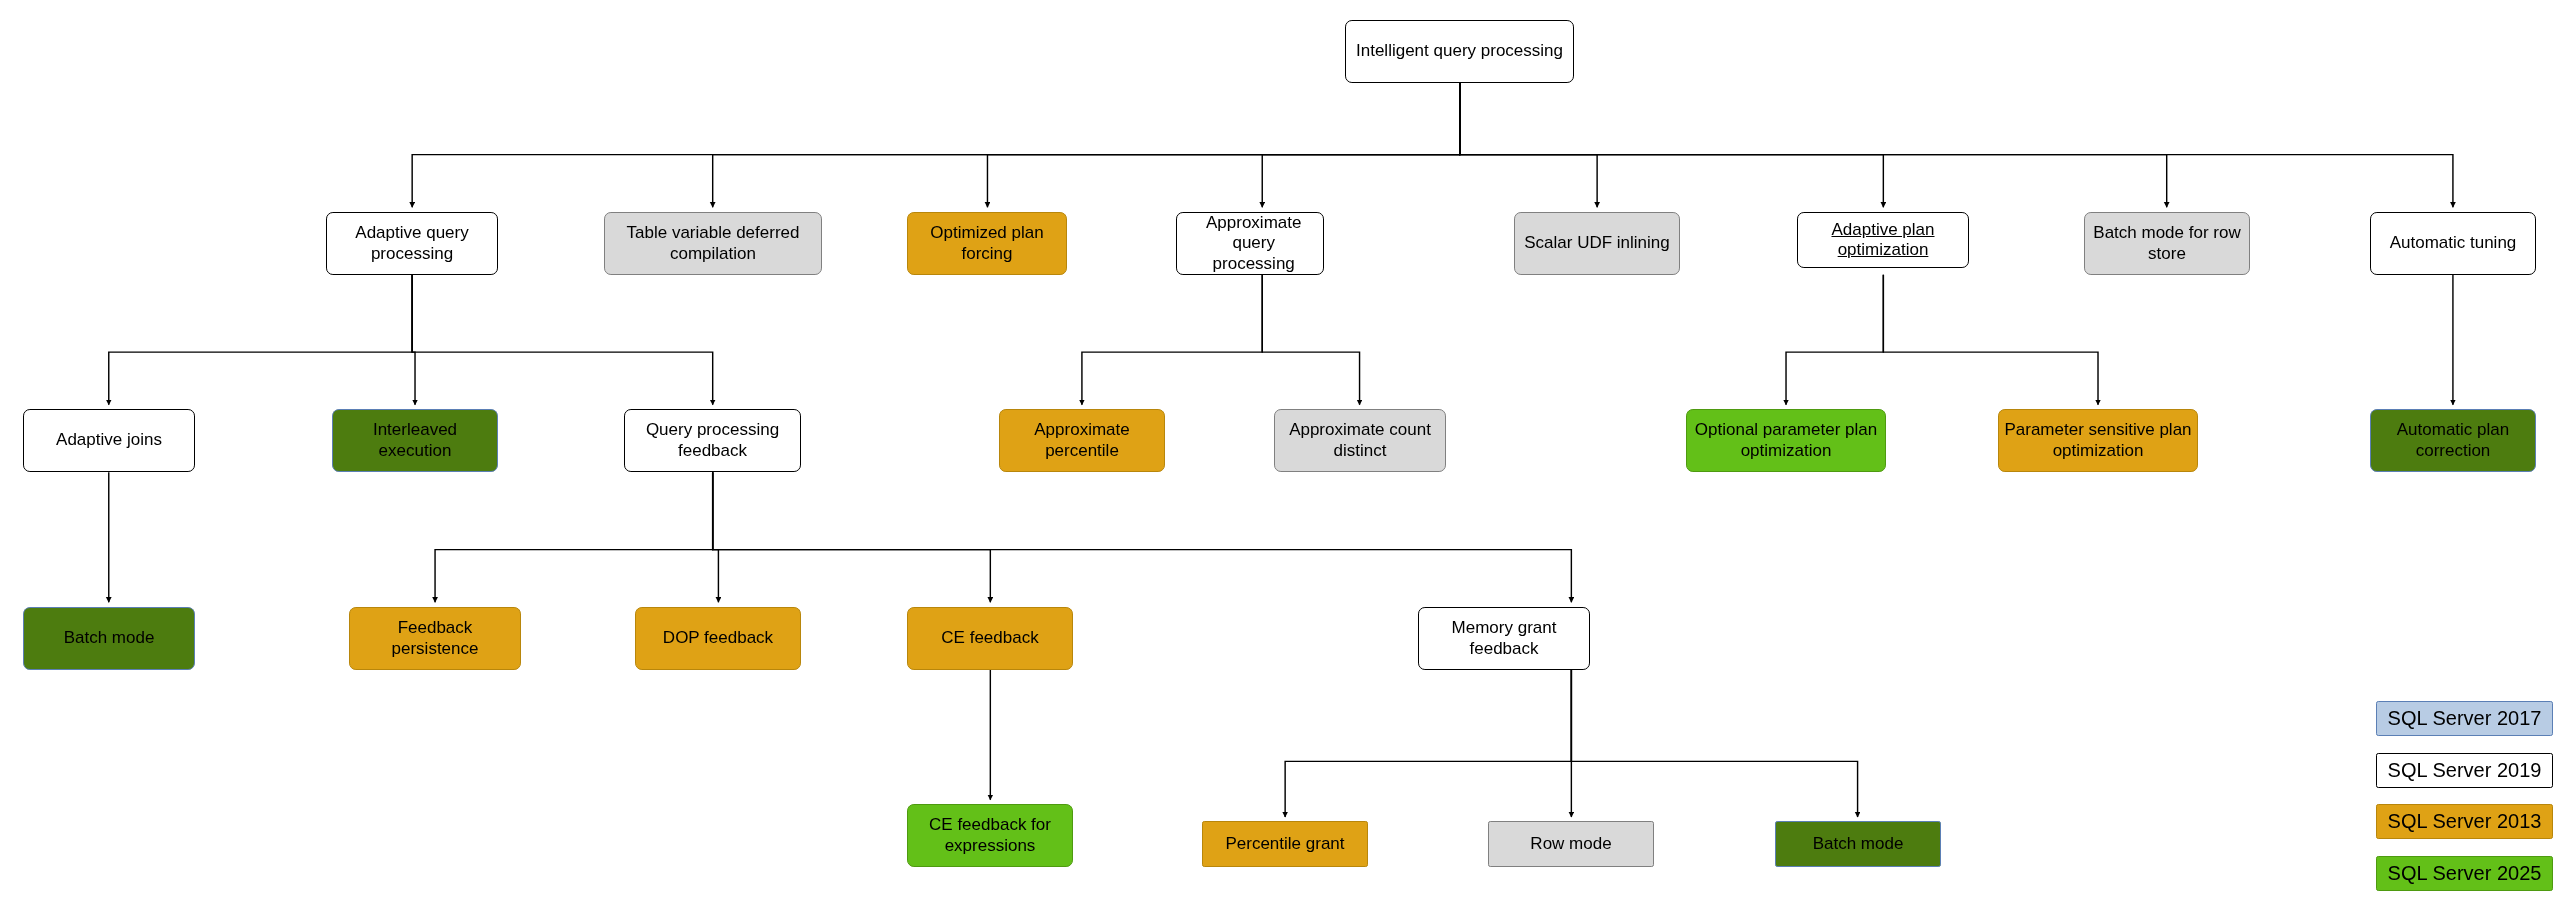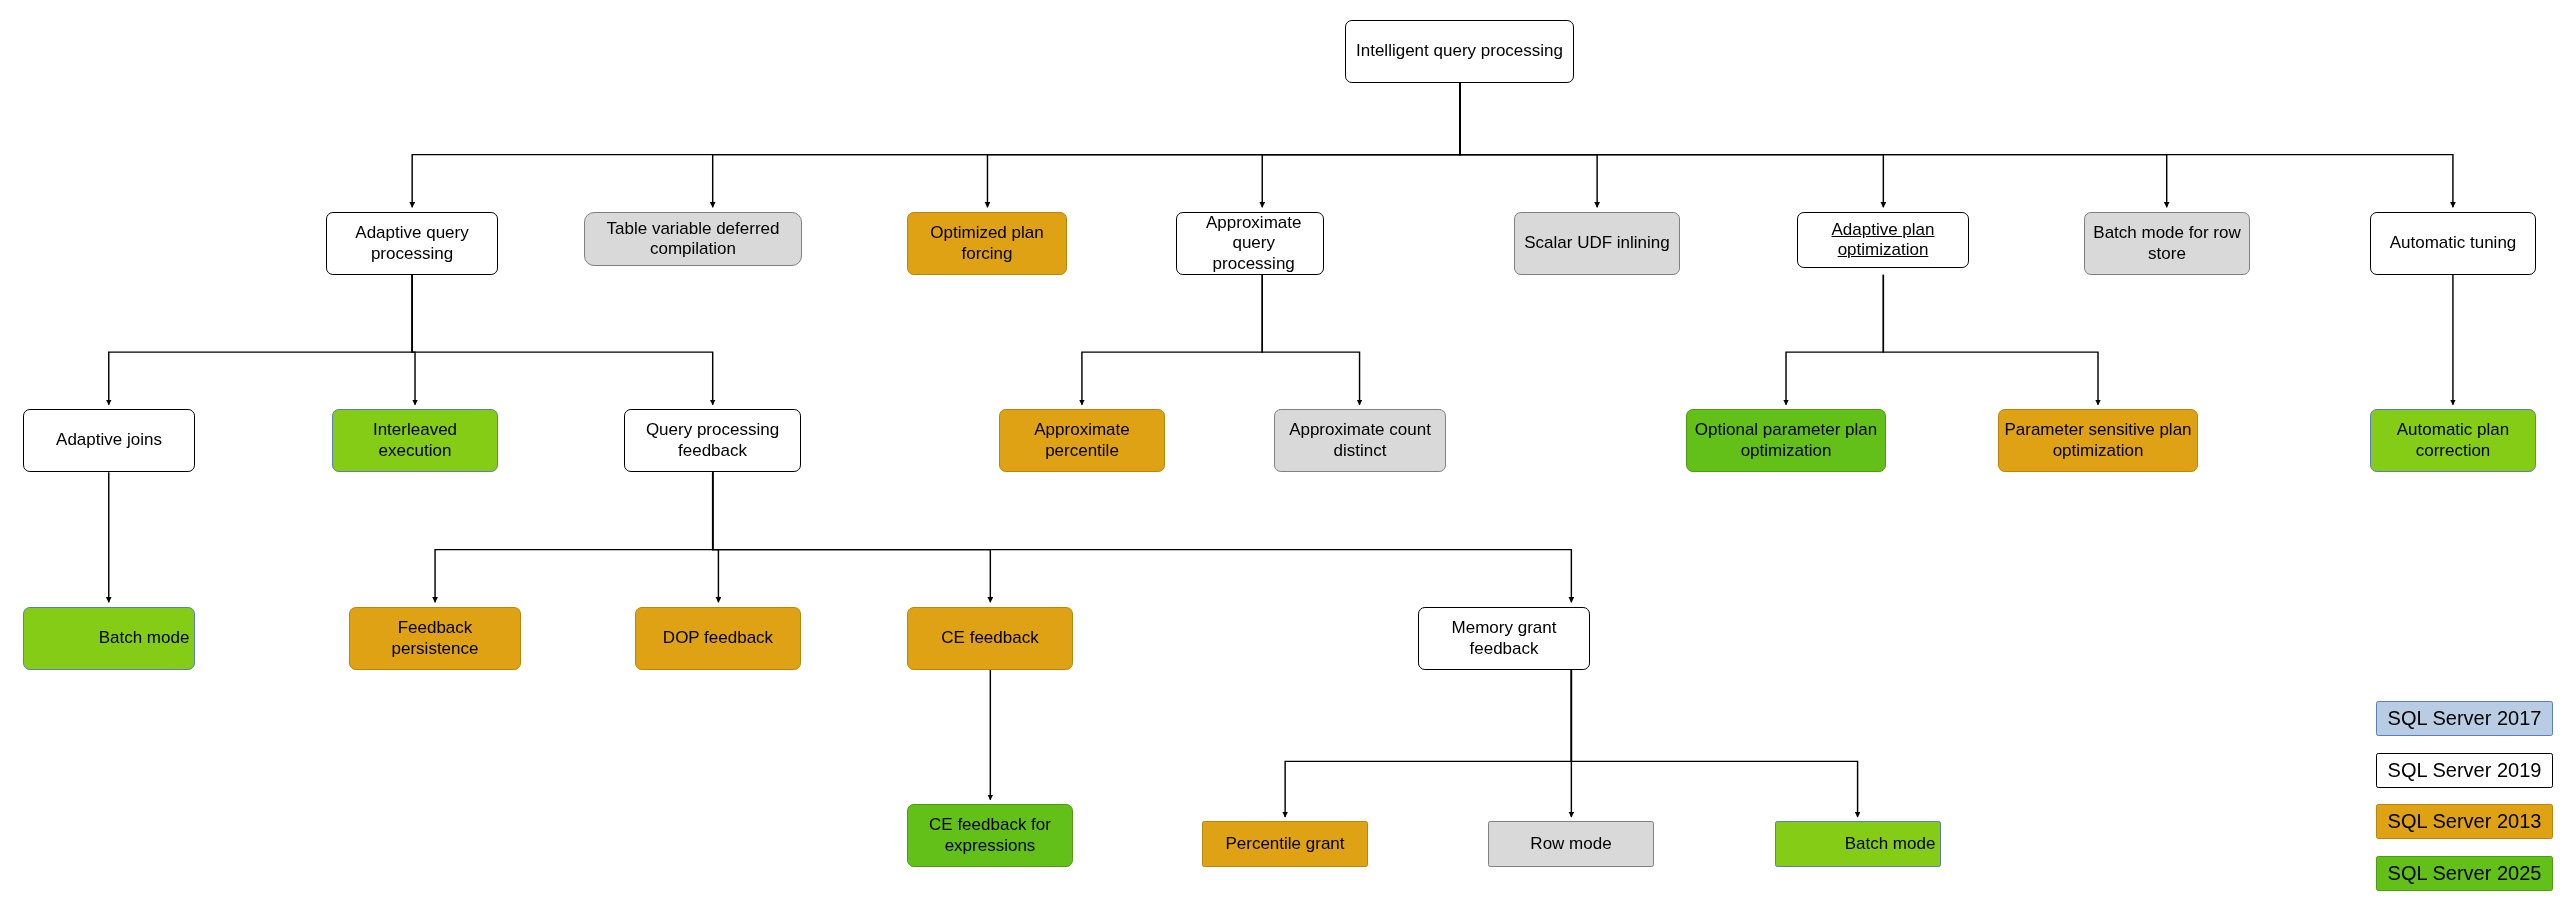--- a/index.html
+++ b/index.html
@@ -6,21 +6,21 @@
   body{width:2576px;height:916px;position:relative;font-family:"Liberation Sans",sans-serif;overflow:hidden;}
   #canvas{position:absolute;left:0;top:0;width:2576px;height:916px;}
   svg.lines{position:absolute;left:0;top:0;width:2576px;height:916px;pointer-events:none;}
   .node{position:absolute;box-sizing:border-box;display:flex;align-items:center;justify-content:center;
         text-align:center;border:1.1px solid #000;border-radius:6.9px;background:#fff;color:#000;
         font-size:17px;line-height:1.18;padding:2.3px 4.6px;}
   .node.sharp{border-radius:2.3px;}
   .grey{background:#d9d9d9;border-color:#808080;}
   .gold{background:#dfa215;border-color:#b8860b;}
   .green{background:#63c018;border-color:#4e9a10;}
-  .blue{background:#84cc16;border-color:#5b7fb5;justify-content:flex-end;}
+  .blue{background:#4d7c0f;border-color:#5b7fb5;}
   .legend{position:absolute;box-sizing:border-box;display:flex;align-items:center;justify-content:center;
           border:1.1px solid #000;border-radius:2.3px;font-size:20px;background:#fff;}
   .legend.gold{background:#dfa215;border-color:#b8860b;}
   .legend.green{background:#63c018;border-color:#4e9a10;}
   .legend.blue{background:#b8cce4;border-color:#5b7fb5;}
 </style>
 </head>
 <body>
 
 <div id="canvas">
@@ -66,21 +66,21 @@
       <path d="M2745,1170 L2745,1330 L2745,1330 L2745,1427"></path>
       <path d="M2745,1170 L2745,1330 L3245,1330 L3245,1427"></path>
     </g>
   </svg>
 <div class="node " style="left: 1345px; top: 20px; width: 229px; height: 63px;">
       <span>Intelligent query processing</span>
     </div>
     <div class="node " style="left: 326px; top: 212px; width: 172px; height: 63px;">
       <span>Adaptive query processing</span>
     </div>
-    <div class="node grey" style="left: 584px; top: 212px; width: 218px; height: 54px; border-radius: 10px;">
+    <div class="node grey" style="left: 604px; top: 212px; width: 218px; height: 63px;">
       <span>Table variable deferred compilation</span>
     </div>
     <div class="node gold" style="left: 907px; top: 212px; width: 160px; height: 63px;">
       <span>Optimized plan forcing</span>
     </div>
     <div class="node " style="left: 1176px; top: 212px; width: 148px; height: 63px; padding-left: 12px;">
       <span>Approximate query processing</span>
     </div>
     <div class="node grey" style="left: 1514px; top: 212px; width: 166px; height: 63px;">
       <span>Scalar UDF inlining</span>

